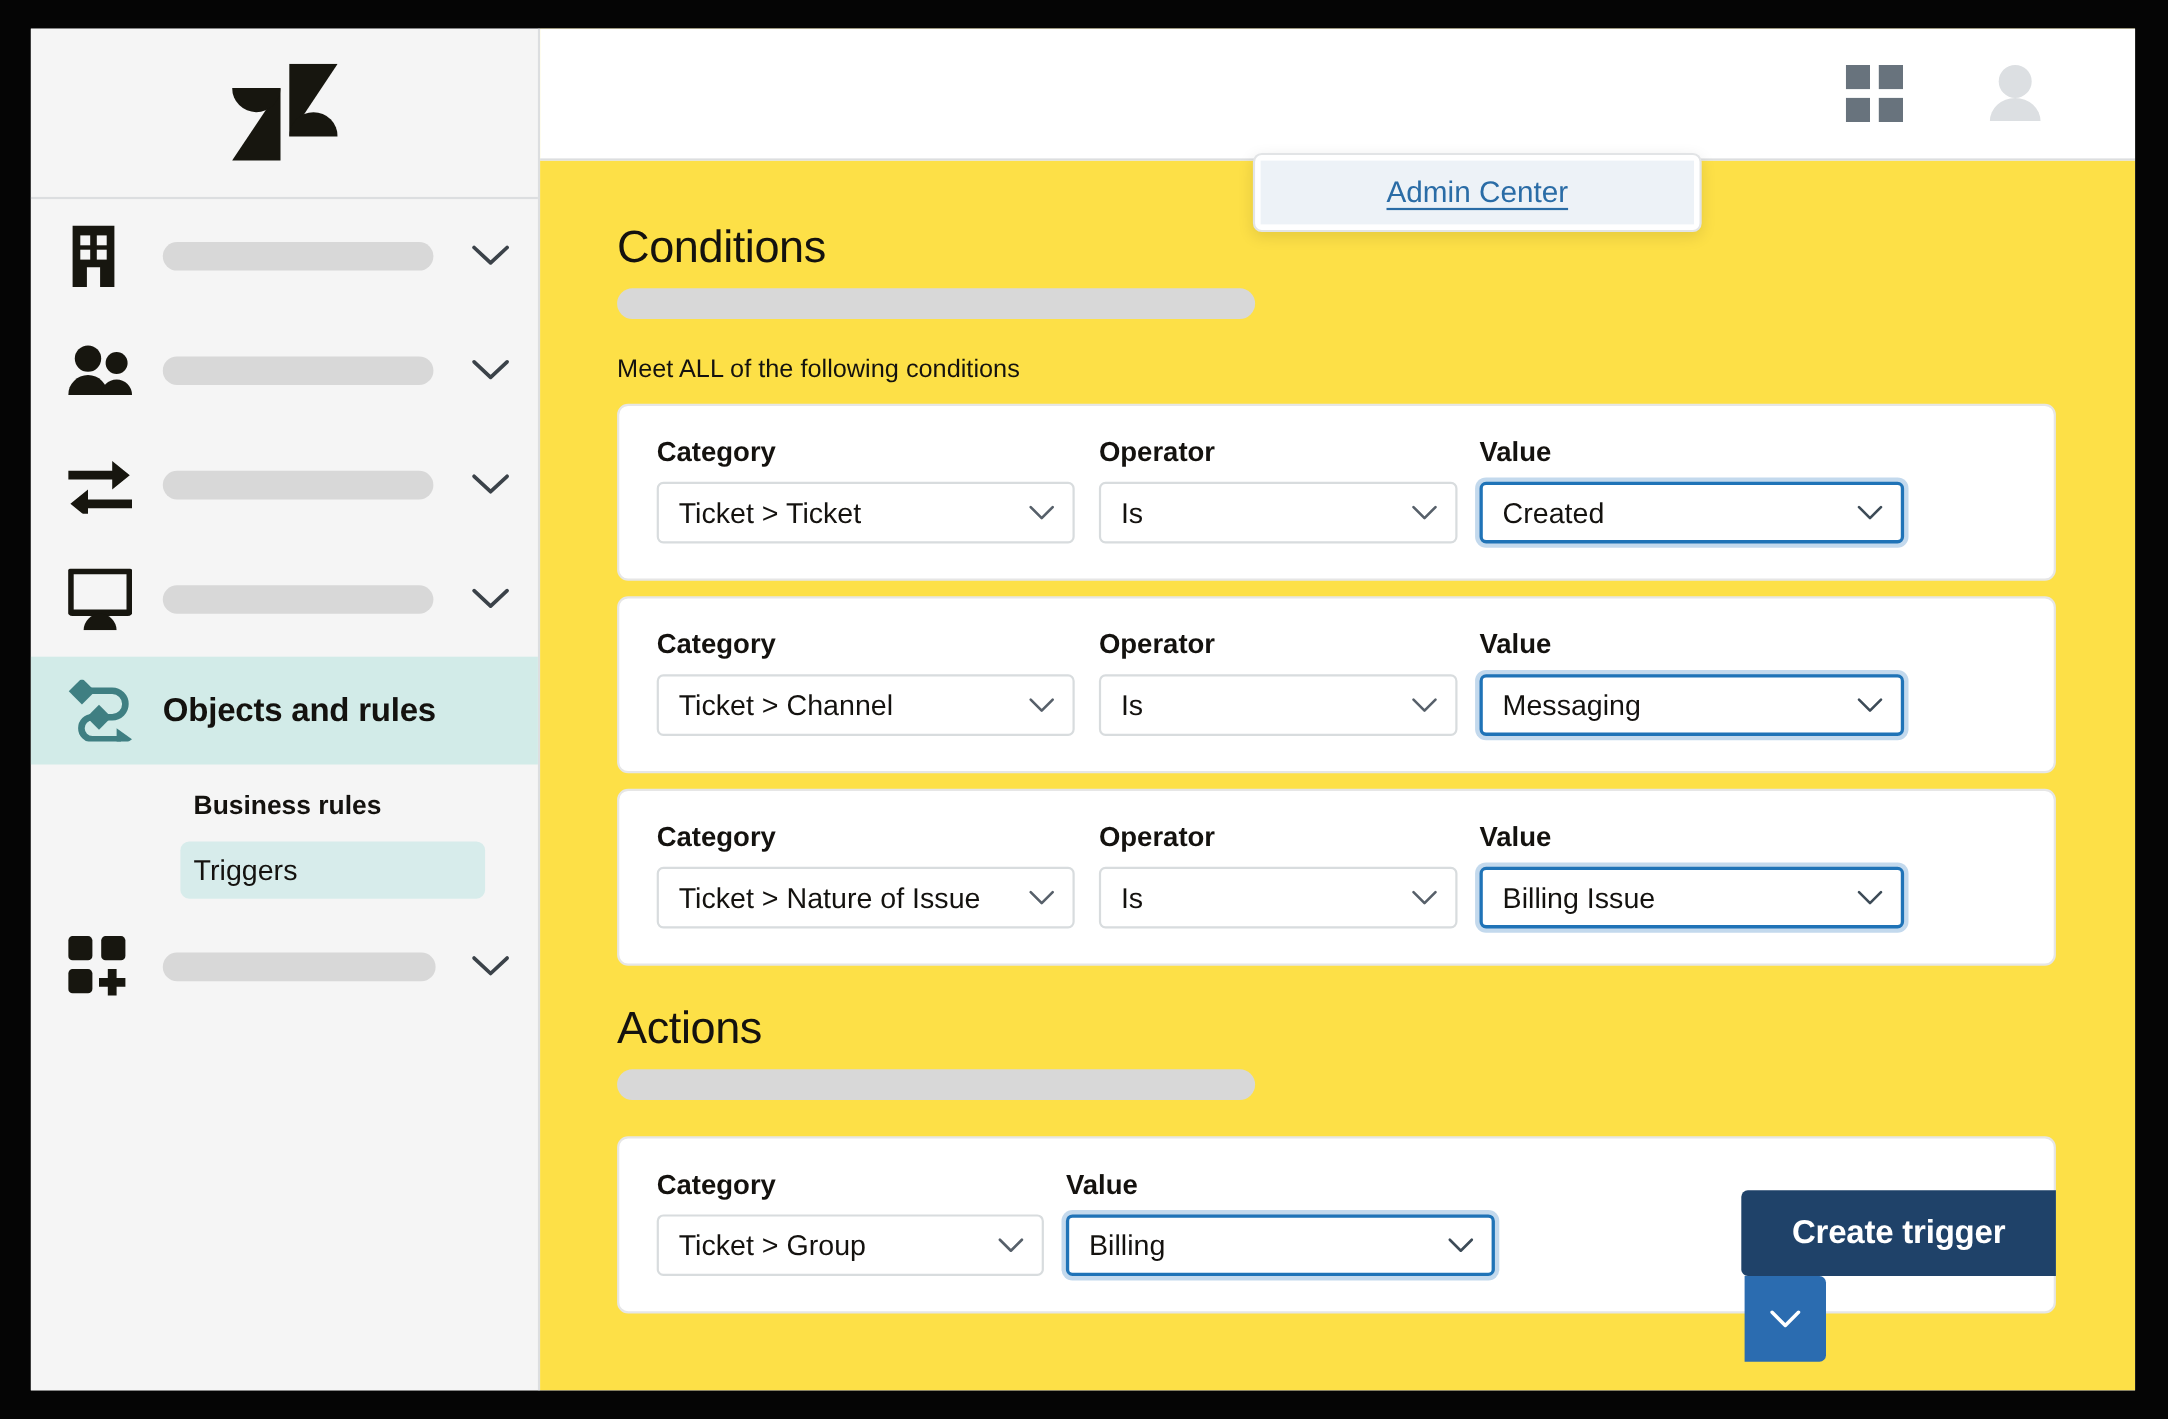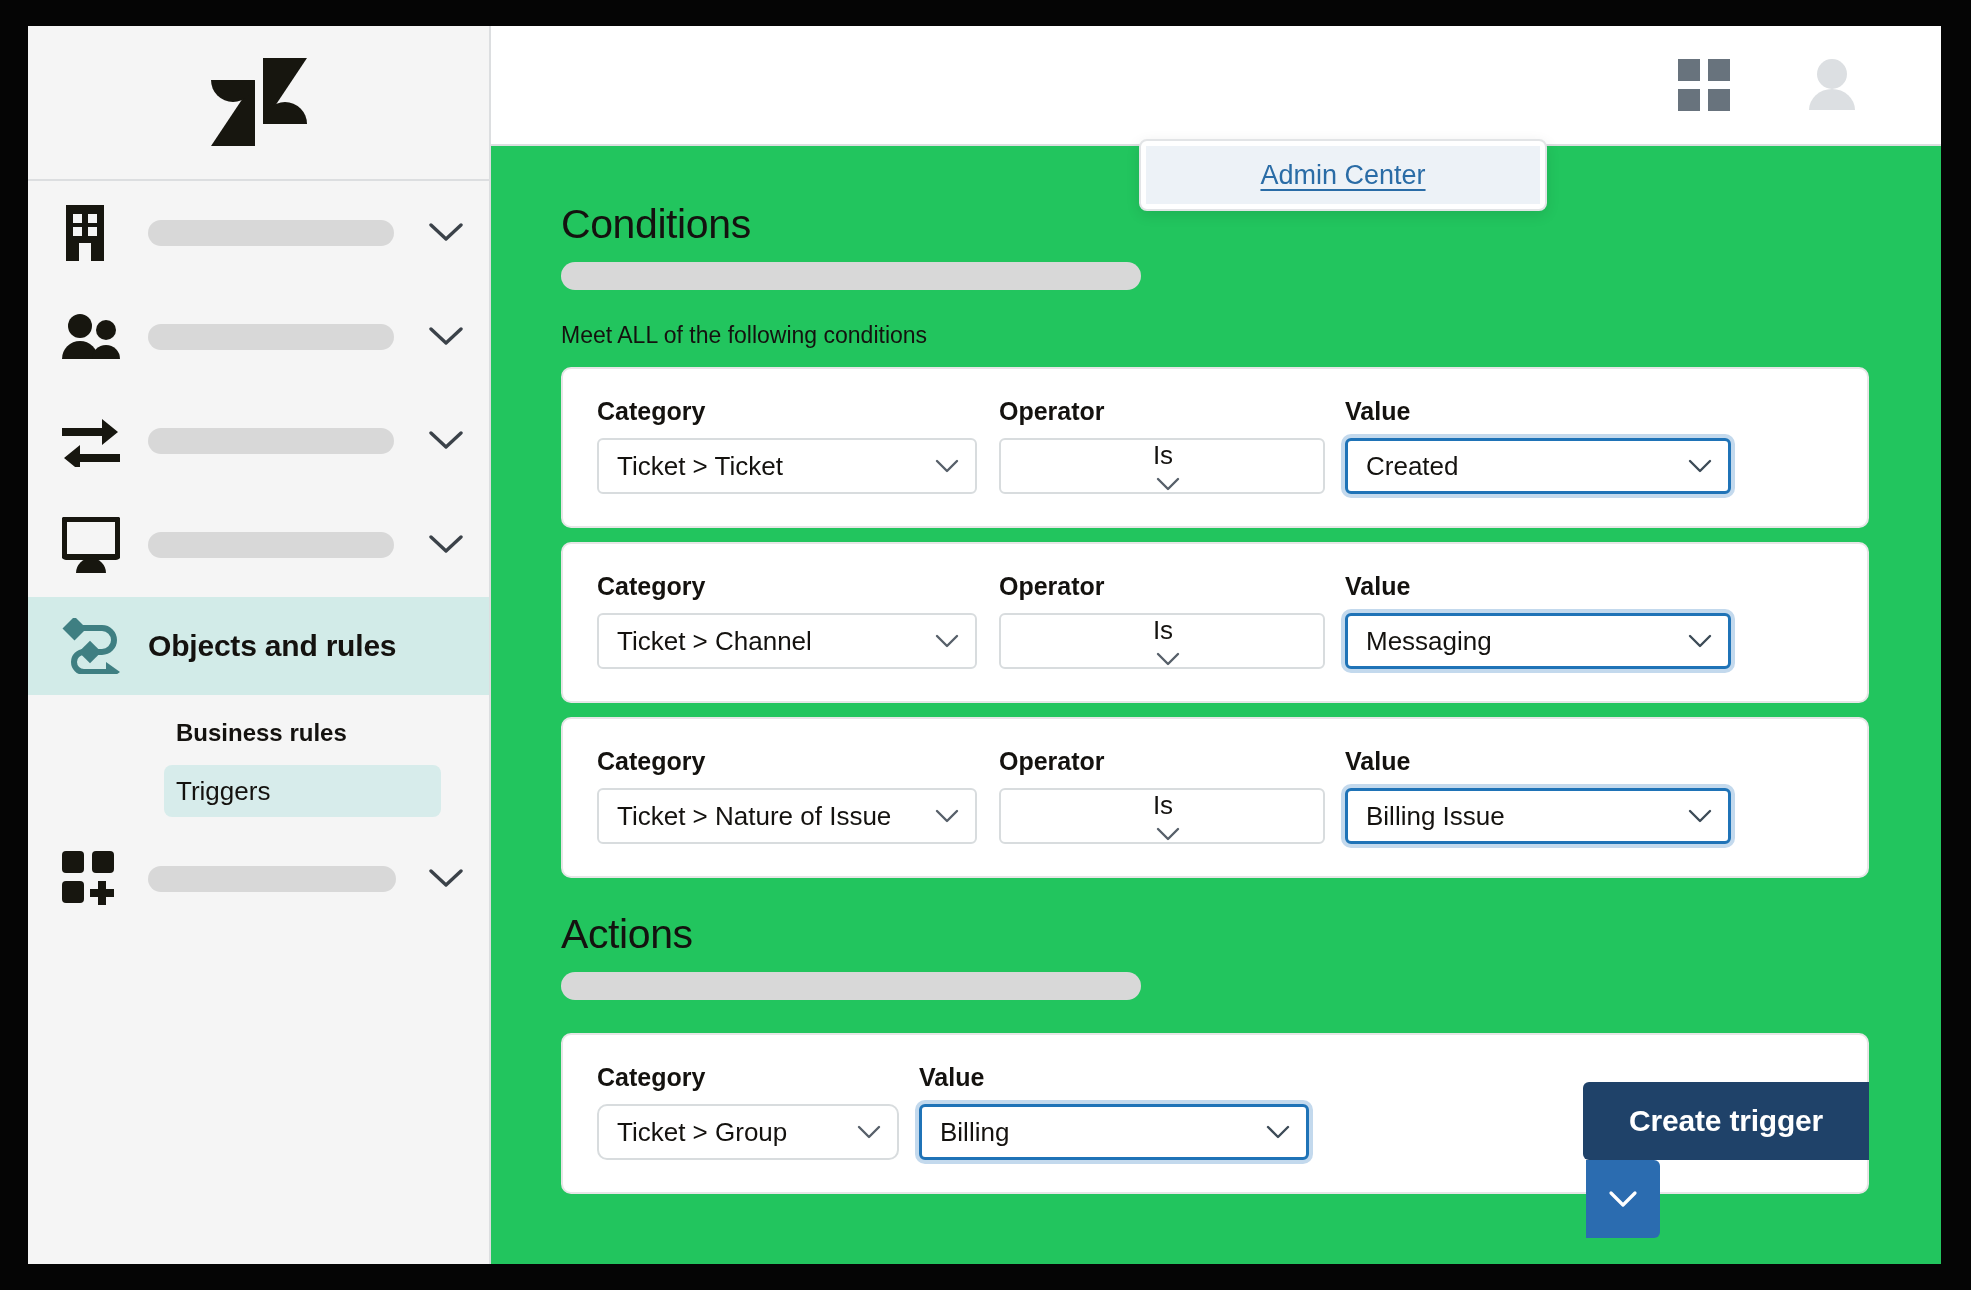--- a/index.html
+++ b/index.html
@@ -114,21 +114,21 @@
     color: #14120f;
     border-radius: 8px;
   }
   .nav-sub-item.selected { background: #d7eceb; }
 
   
   #main {
     flex: 1 1 auto;
     display: flex;
     flex-direction: column;
-    background: #22c55e;
+    background: #fde047;
     position: relative;
   }
 
   #topbar {
     height: 120px;
     flex: 0 0 120px;
     border-bottom: 2px solid #dcdee0;
     display: flex;
     align-items: center;
     justify-content: flex-end;
@@ -234,23 +234,23 @@
     display: flex; align-items: center;
     margin-left: 10px;
   }
   .select.focused {
     border: 3px solid #1f73b7;
     box-shadow: 0 0 0 4px #c3d9ed;
   }
   .select.focused .sel-chevron { color: #3d4b57; }
 
   .w-cat { width: 380px; }
-  .w-op  { width: 326px; flex-direction: column; }
+  .w-op  { width: 326px; }
   .w-val { width: 386px; }
-  .w-cat-a { width: 302px; border-radius: 10px; }
+  .w-cat-a { width: 352px; }
   .w-val-a { width: 390px; }
 
   .gap-op { margin-right: 20px; }
   .gap-val { margin-right: 0; }
 
   #footer-bar {
     position: absolute;
     right: 72px;
     bottom: 26px;
     display: flex;

